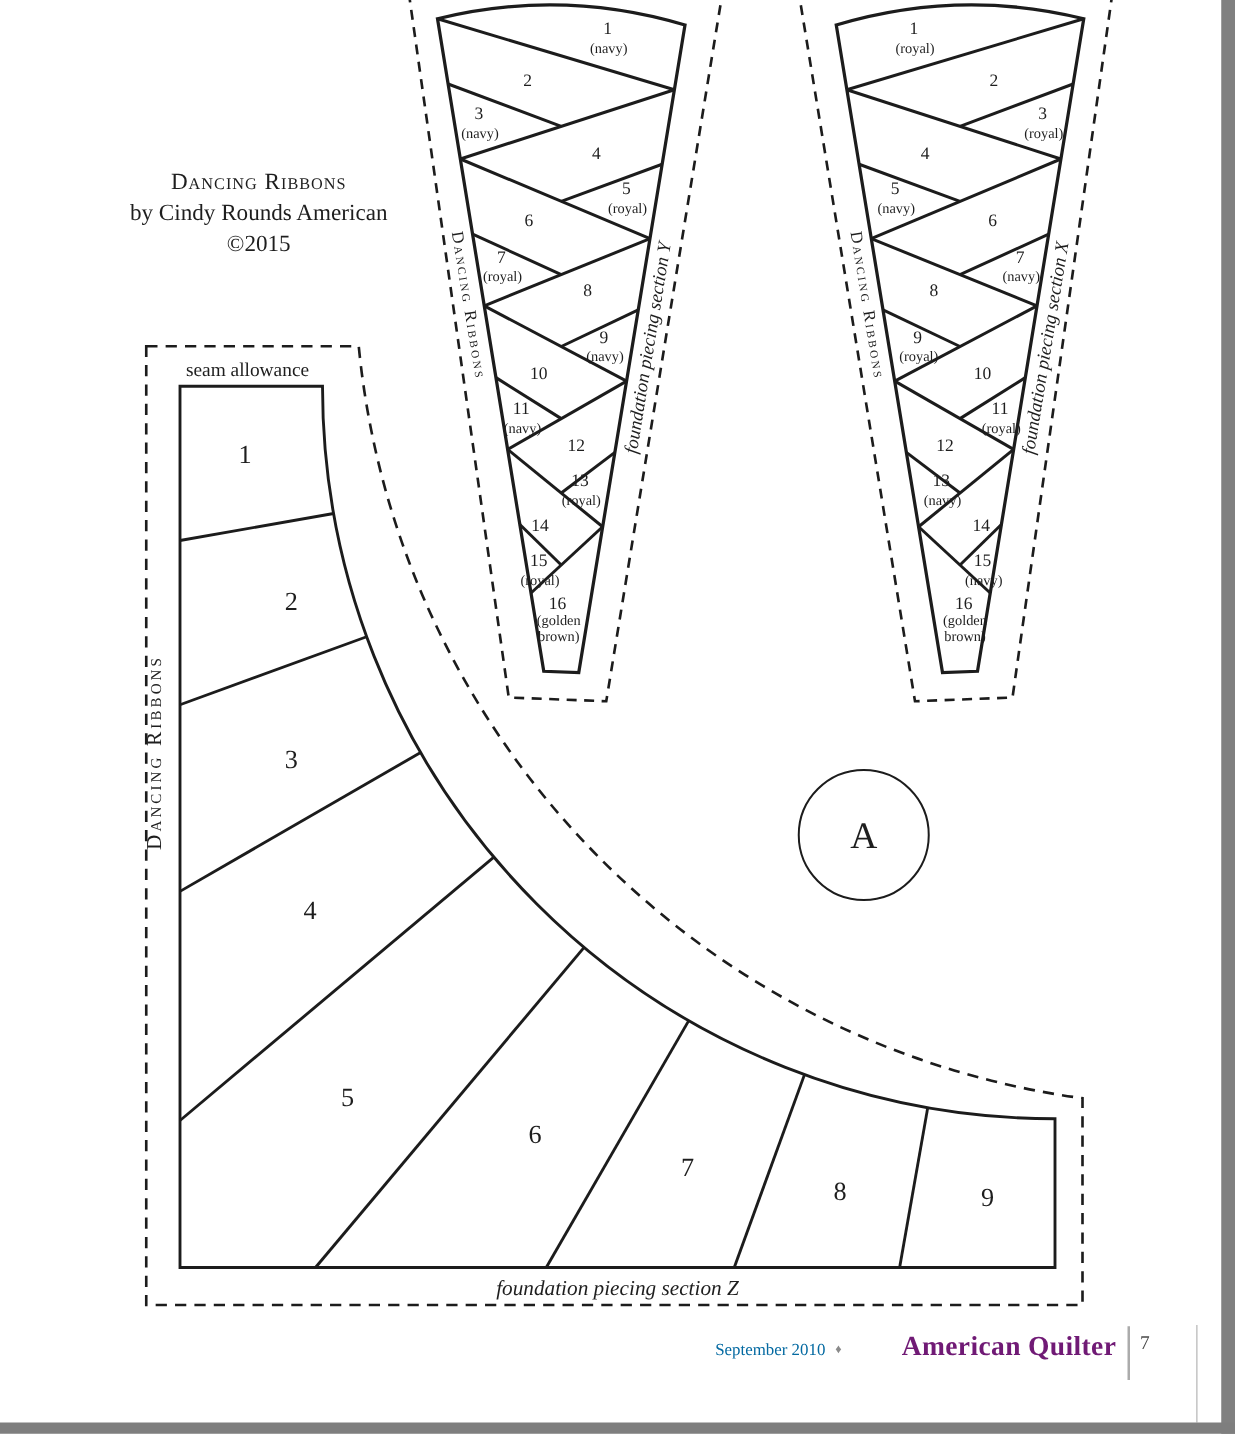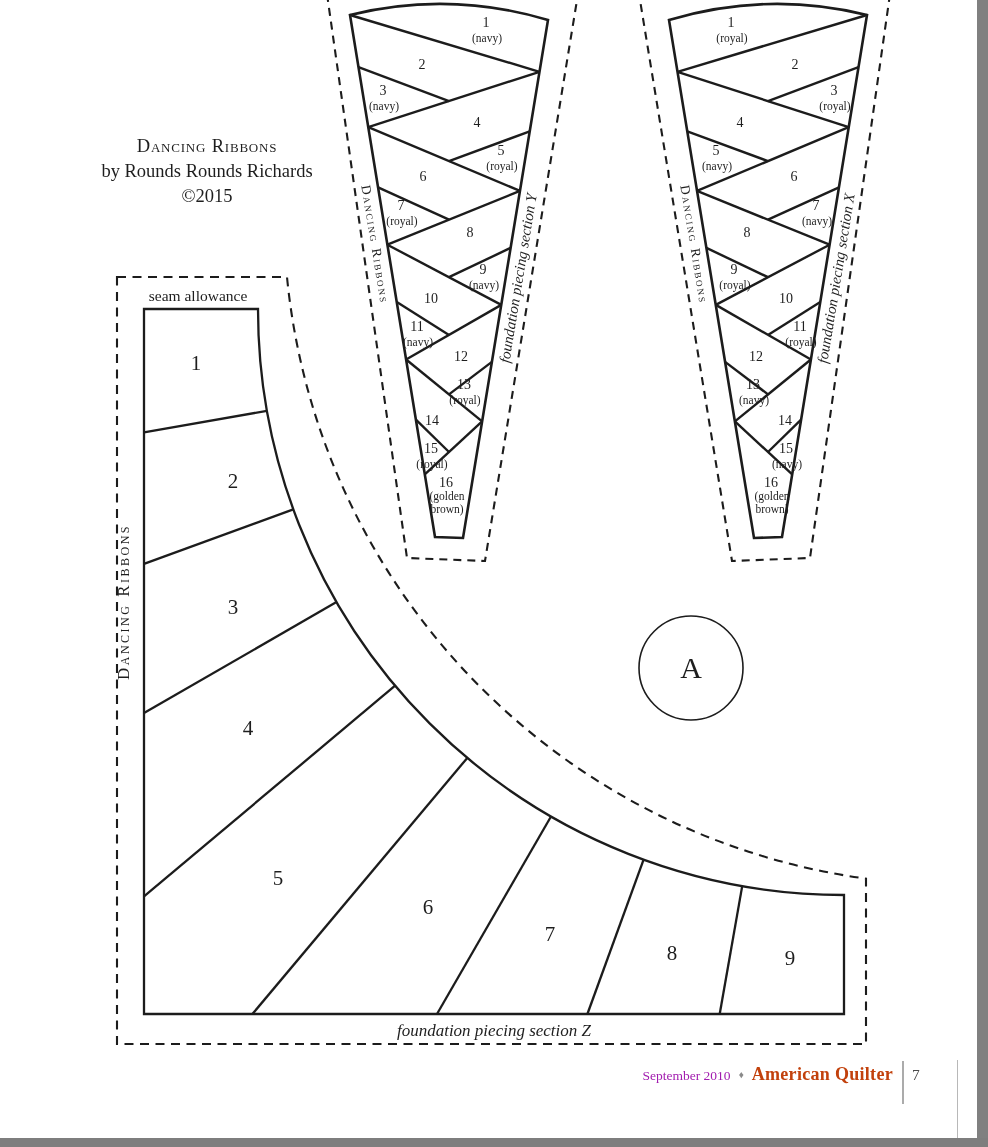--- a/index.html
+++ b/index.html
@@ -11,23 +11,23 @@
   #art{position:absolute;left:0;top:0;}
   .title-block{
     position:absolute;left:56px;top:134px;width:302px;
     text-align:center;color:#1e1e1e;font-size:18.5px;line-height:25px;
   }
   .title-block .t1{font-variant:small-caps;letter-spacing:0.8px;}
   .footer{
     position:absolute;left:0;top:1064px;width:893px;text-align:right;
     white-space:nowrap;color:#333;
   }
-  .footer .issue{font-size:13.5px;color:#a21caf;font-family:Liberation Serif, serif;}
+  .footer .issue{font-size:13.5px;color:#0369a1;font-family:Liberation Serif, serif;}
   .footer .orn{font-size:10px;color:#8a8a8a;margin:0 8px;position:relative;top:-2px;}
-  .footer .mag{font-size:18px;font-weight:bold;color:#c2410c;letter-spacing:0.3px;}
+  .footer .mag{font-size:22px;font-weight:bold;color:#701a75;letter-spacing:0.3px;margin-left:40px;}
   .folio-rule{position:absolute;left:902px;top:1061px;width:2px;height:43px;background:#ababab;}
   .folio{position:absolute;left:912px;top:1066px;font-size:15.5px;color:#4a4a4a;}
   .gutter-right{position:absolute;left:977px;top:0;width:11px;height:1147px;background:#808080;}
   .gutter-bottom{position:absolute;left:0;top:1138px;width:988px;height:9px;background:#7e7e7e;}
   .page-corner-line{position:absolute;left:957px;top:1060px;width:1px;height:78px;background:#b8b8b8;}
 </style>
 </head>
 <body>
 
 <svg id="art" width="988" height="1147" viewBox="0 0 988 1147">
@@ -142,21 +142,21 @@
     <text text-anchor="middle" fill="#1e1e1e" font-size="21" x="790" y="965" style="">9</text>
     <text text-anchor="middle" fill="#1e1e1e" font-size="15.5" x="198" y="301" style="">seam allowance</text>
     <text text-anchor="middle" fill="#1e1e1e" font-size="17" x="494" y="1036" style="font-style:italic;">foundation piecing section Z</text>
     <text text-anchor="middle" fill="#1e1e1e" font-size="17" transform="translate(129,602) rotate(-90)" style="font-variant:small-caps;letter-spacing:2.5px;">Dancing Ribbons</text>
     <circle cx="691" cy="668" r="52" fill="none" stroke="#1c1c1c" stroke-width="1.6"></circle>
     <text text-anchor="middle" fill="#1e1e1e" font-size="30" x="691" y="678" style="">A</text>
   </svg>
 
 <div class="title-block">
   <div class="t1">Dancing Ribbons</div>
-  <div class="t2">by Rounds Rounds Richards</div>
+  <div class="t2">by Cindy Rounds American</div>
   <div class="t3">©2015</div>
 </div>
 
 <div class="footer">
   <span class="issue">September 2010</span><span class="orn">♦</span><span class="mag">American Quilter</span>
 </div>
 <div class="folio-rule"></div>
 <div class="folio">7</div>
 
 <div class="page-corner-line"></div>

